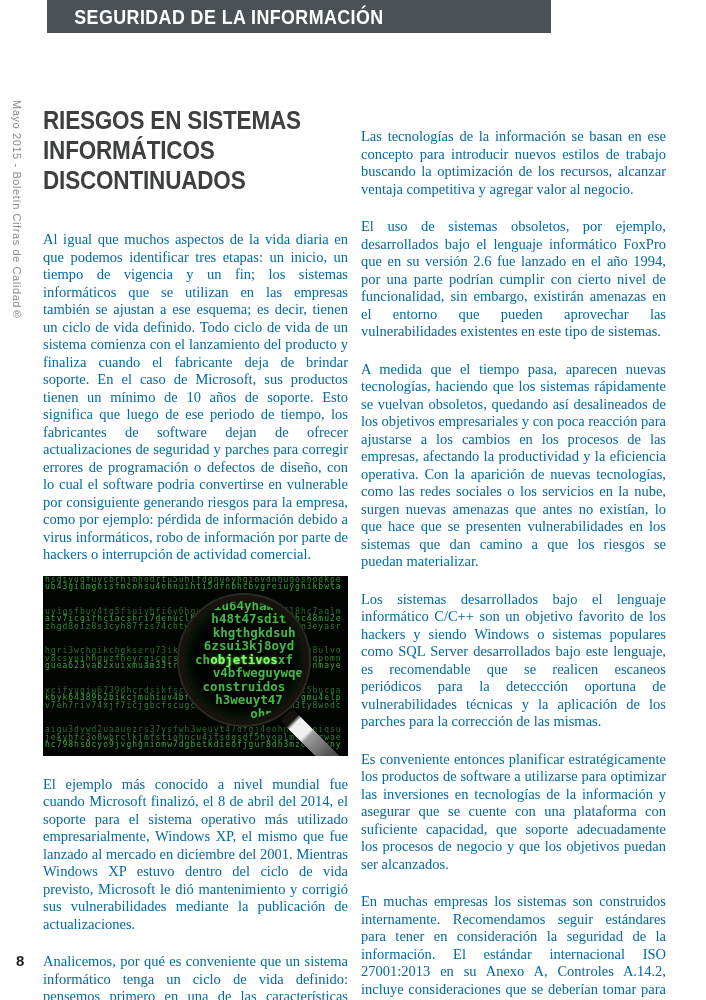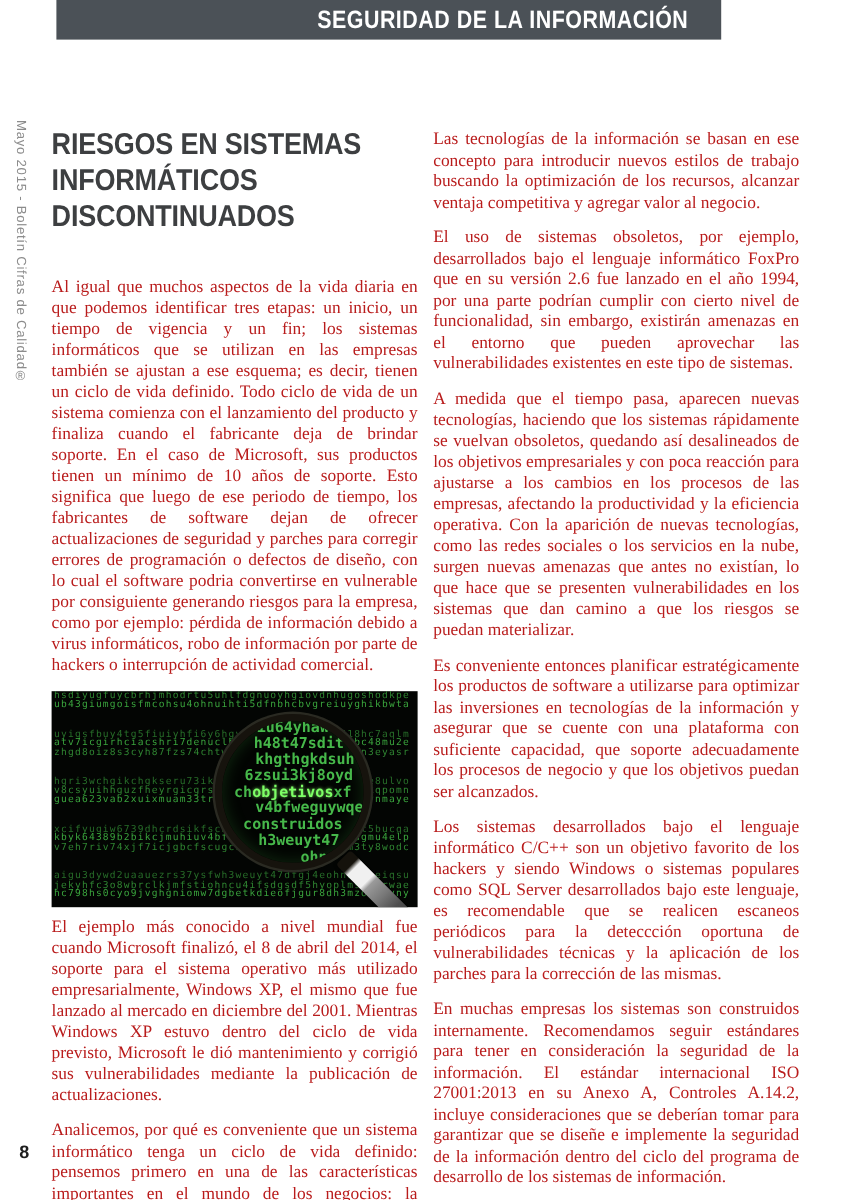--- a/index.html
+++ b/index.html
@@ -5,22 +5,22 @@
   :root{
     --mx-bg:#030503; --mx-green:#3aa43d; --mx-hl:#7dff66; --bar:#4b5157;
   }
   *{box-sizing:border-box; margin:0; padding:0;}
   html,body{width:706px; height:1000px;}
   body{
     position:relative; width:706px; height:1000px; background:#ffffff;
     font-family:"Liberation Serif", serif; overflow:hidden;
   }
   .header-bar{
-    position:absolute; left:47px; top:0; width:554px; height:33px;
-    background:var(--bar); display:flex; align-items:center; justify-content:flex-end;
+    position:absolute; left:47px; top:0; width:504px; height:33px;
+    background:var(--bar); display:flex; align-items:center; justify-content:flex-start;
   }
   .header-bar .hdr-txt{
     color:#ffffff; font-family:"Liberation Sans", sans-serif; font-weight:bold;
     font-size:21px; letter-spacing:.5px; transform:scaleX(.85); transform-origin:center;
     white-space:nowrap;
   }
   .vertical-label{
     position:absolute; left:11px; top:100px; height:250px;
     writing-mode:vertical-rl; font-family:"Liberation Sans", sans-serif;
     font-size:11px; color:#8c8c8c; letter-spacing:.6px; white-space:nowrap;
@@ -33,22 +33,22 @@
   .col{position:absolute; top:105px; width:305px;}
   .col-left{left:43px;}
   .col-right{left:361px; top:108px;}
   .article-title{
     font-family:"Liberation Sans", sans-serif; font-weight:bold;
     font-size:25px; line-height:30px; color:#3d3f41; letter-spacing:-.2px;
     white-space:pre-line; transform:scaleX(.9); transform-origin:left top;
     margin-bottom:36px;
   }
   .body-p{
-    font-size:14.5px; line-height:17.5px; color:#b91c1c;
-    text-align:justify; margin-bottom:12px; hyphens:auto;
+    font-size:14.5px; line-height:17.5px; color:#0369a1;
+    text-align:justify; margin-bottom:12px; hyphens:auto;margin-top:20px;
   }
   .matrix-figure{
     position:relative; width:305px; height:180px; margin:6px 0 9px;
     background:var(--mx-bg); overflow:hidden;padding-left:36px;
   }
   .mx-rows{position:absolute; inset:0; padding-left:2px;}
   .mx-row{
     font-family:"DejaVu Sans Mono", monospace; font-size:8px; line-height:7.5px;
     letter-spacing:1px; color:var(--mx-green); white-space:nowrap;
   }
@@ -135,18 +135,18 @@
   </figure>
 
   <p class="body-p">El ejemplo más conocido a nivel mundial fue cuando Microsoft finalizó, el 8 de abril del 2014, el soporte para el sistema operativo más utilizado empresarialmente, Windows XP, el mismo que fue lanzado al mercado en diciembre del 2001. Mientras Windows XP estuvo dentro del ciclo de vida previsto, Microsoft le dió mantenimiento y corrigió sus vulnerabilidades mediante la publicación de actualizaciones.</p>
   <p class="body-p">Analicemos, por qué es conveniente que un sistema informático tenga un ciclo de vida definido: pensemos primero en una de las características importantes en el mundo de los negocios: la innovación.</p>
 </section>
 
 <section class="col col-right">
   <p class="body-p">Las tecnologías de la información se basan en ese concepto para introducir nuevos estilos de trabajo buscando la optimización de los recursos, alcanzar ventaja competitiva y agregar valor al negocio.</p>
   <p class="body-p">El uso de sistemas obsoletos, por ejemplo, desarrollados bajo el lenguaje informático FoxPro que en su versión 2.6 fue lanzado en el año 1994, por una parte podrían cumplir con cierto nivel de funcionalidad, sin embargo, existirán amenazas en el entorno que pueden aprovechar las vulnerabilidades existentes en este tipo de sistemas.</p>
   <p class="body-p">A medida que el tiempo pasa, aparecen nuevas tecnologías, haciendo que los sistemas rápidamente se vuelvan obsoletos, quedando así desalineados de los objetivos empresariales y con poca reacción para ajustarse a los cambios en los procesos de las empresas, afectando la productividad y la eficiencia operativa. Con la aparición de nuevas tecnologías, como las redes sociales o los servicios en la nube, surgen nuevas amenazas que antes no existían, lo que hace que se presenten vulnerabilidades en los sistemas que dan camino a que los riesgos se puedan materializar.</p>
+  <p class="body-p">Los sistemas desarrollados bajo el lenguaje informático C/C++ son un objetivo favorito de los hackers y siendo Windows o sistemas populares como SQL Server desarrollados bajo este lenguaje, es recomendable que se realicen escaneos periódicos para la deteccción oportuna de vulnerabilidades técnicas y la aplicación de los parches para la corrección de las mismas.</p>
   <p class="body-p">Es conveniente entonces planificar estratégicamente los productos de software a utilizarse para optimizar las inversiones en tecnologías de la información y asegurar que se cuente con una plataforma con suficiente capacidad, que soporte adecuadamente los procesos de negocio y que los objetivos puedan ser alcanzados.</p>
-  <p class="body-p">Los sistemas desarrollados bajo el lenguaje informático C/C++ son un objetivo favorito de los hackers y siendo Windows o sistemas populares como SQL Server desarrollados bajo este lenguaje, es recomendable que se realicen escaneos periódicos para la deteccción oportuna de vulnerabilidades técnicas y la aplicación de los parches para la corrección de las mismas.</p>
   <p class="body-p">En muchas empresas los sistemas son construidos internamente. Recomendamos seguir estándares para tener en consideración la seguridad de la información. El estándar internacional ISO 27001:2013 en su Anexo A, Controles A.14.2, incluye consideraciones que se deberían tomar para garantizar que se diseñe e implemente la seguridad de la información dentro del ciclo del programa de desarrollo de los sistemas de información.</p>
 </section>
 
 <div class="page-number">8</div>
 
 </body></html>

